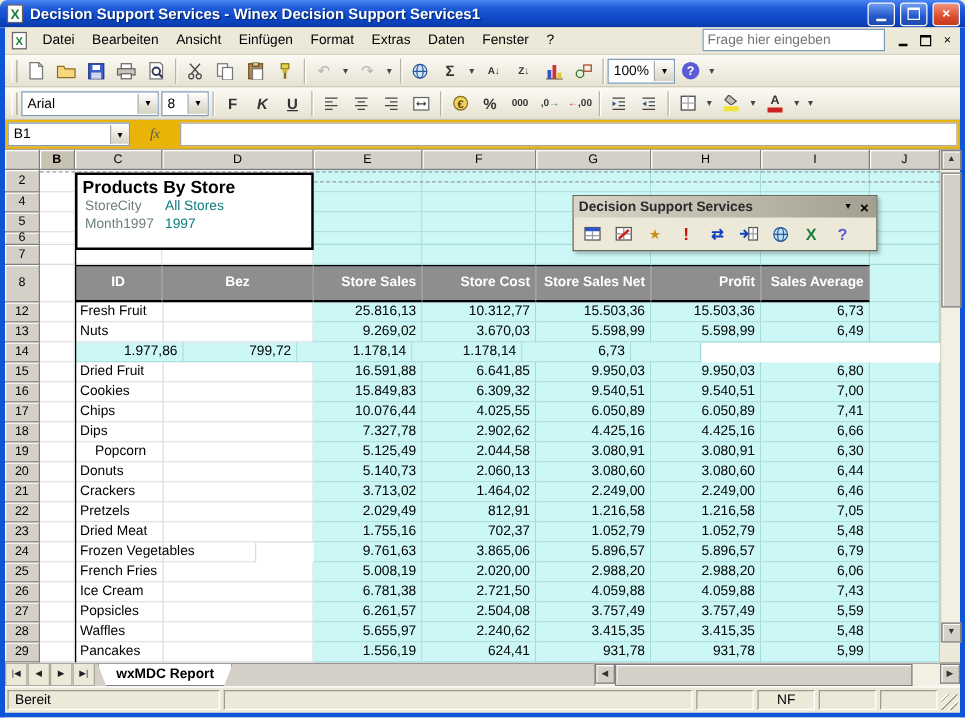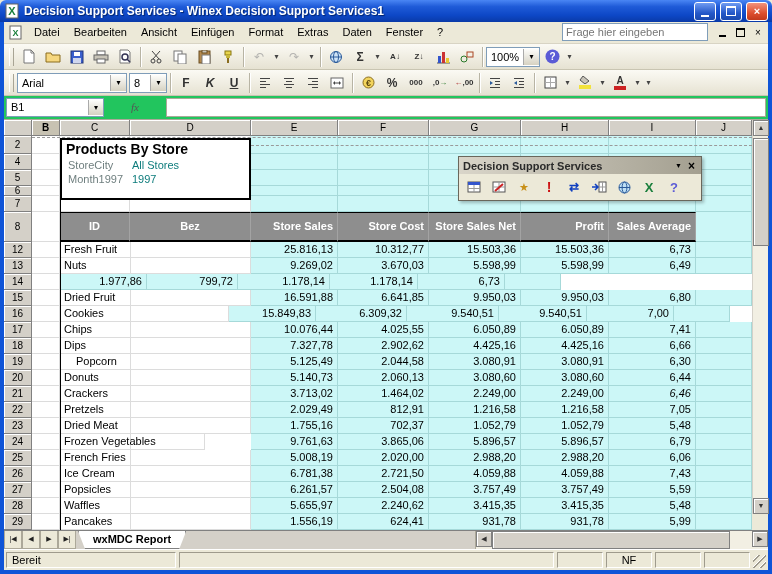--- a/index.html
+++ b/index.html
@@ -41,21 +41,21 @@
   .sep{width:1px;height:20px;background:#b8b4a4;margin:0 3px;box-shadow:1px 0 0 #fff;}
   .combo{display:flex;align-items:center;background:#fff;border:1px solid #7F9DB9;height:18px;font-size:11px;}
   .combo .cval{padding:0 4px;flex:1;white-space:nowrap;}
   .combo .cbtn{width:15px;height:16px;background:linear-gradient(180deg,#fdfdfb,#d6d2c2);border-left:1px solid #aaa;display:flex;align-items:center;justify-content:center;font-size:8px;}
   .fmt-letter{font-weight:bold;font-size:12px;}
   .colorbar{display:flex;flex-direction:column;align-items:center;line-height:9px;}
   .colorbar .bar{width:12px;height:4px;margin-top:1px;}
   .tinytxt{font-size:8px;font-weight:bold;letter-spacing:0;}
 
   
-  .fbar{height:22px;display:flex;align-items:center;background:#22c55e;border-bottom:1px solid #aca899;padding:1px 2px;gap:20px;}
+  .fbar{height:22px;display:flex;align-items:center;background:#eab308;border-bottom:1px solid #aca899;padding:1px 2px;gap:9px;}
   .namebox{width:96px;height:17px;background:#fff;border:1px solid #7F9DB9;display:flex;align-items:center;font-size:11px;}
   .namebox .nval{flex:1;padding:0 4px;}
   .namebox .cbtn{width:14px;height:15px;background:linear-gradient(180deg,#fdfdfb,#d6d2c2);border-left:1px solid #aaa;display:flex;align-items:center;justify-content:center;font-size:8px;}
   .fxbtn{width:22px;height:17px;display:flex;align-items:center;justify-content:center;font-size:11px;font-style:italic;color:#555;font-family:"Liberation Serif",serif;}
   .ffield{flex:1;height:17px;background:#fff;border:1px solid #aca899;}
 
   
   .gridzone{display:flex;}
   .gridcol{width:748px;}
   .colhead-row{display:flex;height:16px;}
@@ -537,21 +537,21 @@
                 <div class="cell cc num" style="width: 87px;">16.591,88</div>
                 <div class="cell cc num" style="width: 91px;">6.641,85</div>
                 <div class="cell cc num" style="width: 92px;">9.950,03</div>
                 <div class="cell cc num" style="width: 88px;">9.950,03</div>
                 <div class="cell cc num" style="width: 87px;">6,80</div>
                 <div class="cell cc" style="width: 56px;"></div>
               </div>
               <div class="grow" style="height: 16px;">
                 <div class="rnum">16</div>
                 <div class="cell cw" style="width: 28px;"></div>
-                <div class="namecell" style="width: 169px;">Cookies</div>
+                <div class="namecell" style="width: 191px;">Cookies</div>
                 <div class="cell cc num" style="width: 87px;">15.849,83</div>
                 <div class="cell cc num" style="width: 91px;">6.309,32</div>
                 <div class="cell cc num" style="width: 92px;">9.540,51</div>
                 <div class="cell cc num" style="width: 88px;">9.540,51</div>
                 <div class="cell cc num" style="width: 87px;">7,00</div>
                 <div class="cell cc" style="width: 56px;"></div>
               </div>
               <div class="grow" style="height: 16px;">
                 <div class="rnum">17</div>
                 <div class="cell cw" style="width: 28px;"></div>
@@ -597,21 +597,21 @@
                 <div class="cell cc" style="width: 56px;"></div>
               </div>
               <div class="grow" style="height: 16px;">
                 <div class="rnum">21</div>
                 <div class="cell cw" style="width: 28px;"></div>
                 <div class="namecell" style="width: 191px;">Crackers</div>
                 <div class="cell cc num" style="width: 87px;">3.713,02</div>
                 <div class="cell cc num" style="width: 91px;">1.464,02</div>
                 <div class="cell cc num" style="width: 92px;">2.249,00</div>
                 <div class="cell cc num" style="width: 88px;">2.249,00</div>
-                <div class="cell cc num" style="width: 87px; font-style: italic;">6,46</div>
+                <div class="cell cc num" style="width: 87px;">6,46</div>
                 <div class="cell cc" style="width: 56px;"></div>
               </div>
               <div class="grow" style="height: 16px;">
                 <div class="rnum">22</div>
                 <div class="cell cw" style="width: 28px;"></div>
                 <div class="namecell" style="width: 191px;">Pretzels</div>
                 <div class="cell cc num" style="width: 87px;">2.029,49</div>
                 <div class="cell cc num" style="width: 91px;">812,91</div>
                 <div class="cell cc num" style="width: 92px;">1.216,58</div>
                 <div class="cell cc num" style="width: 88px;">1.216,58</div>

